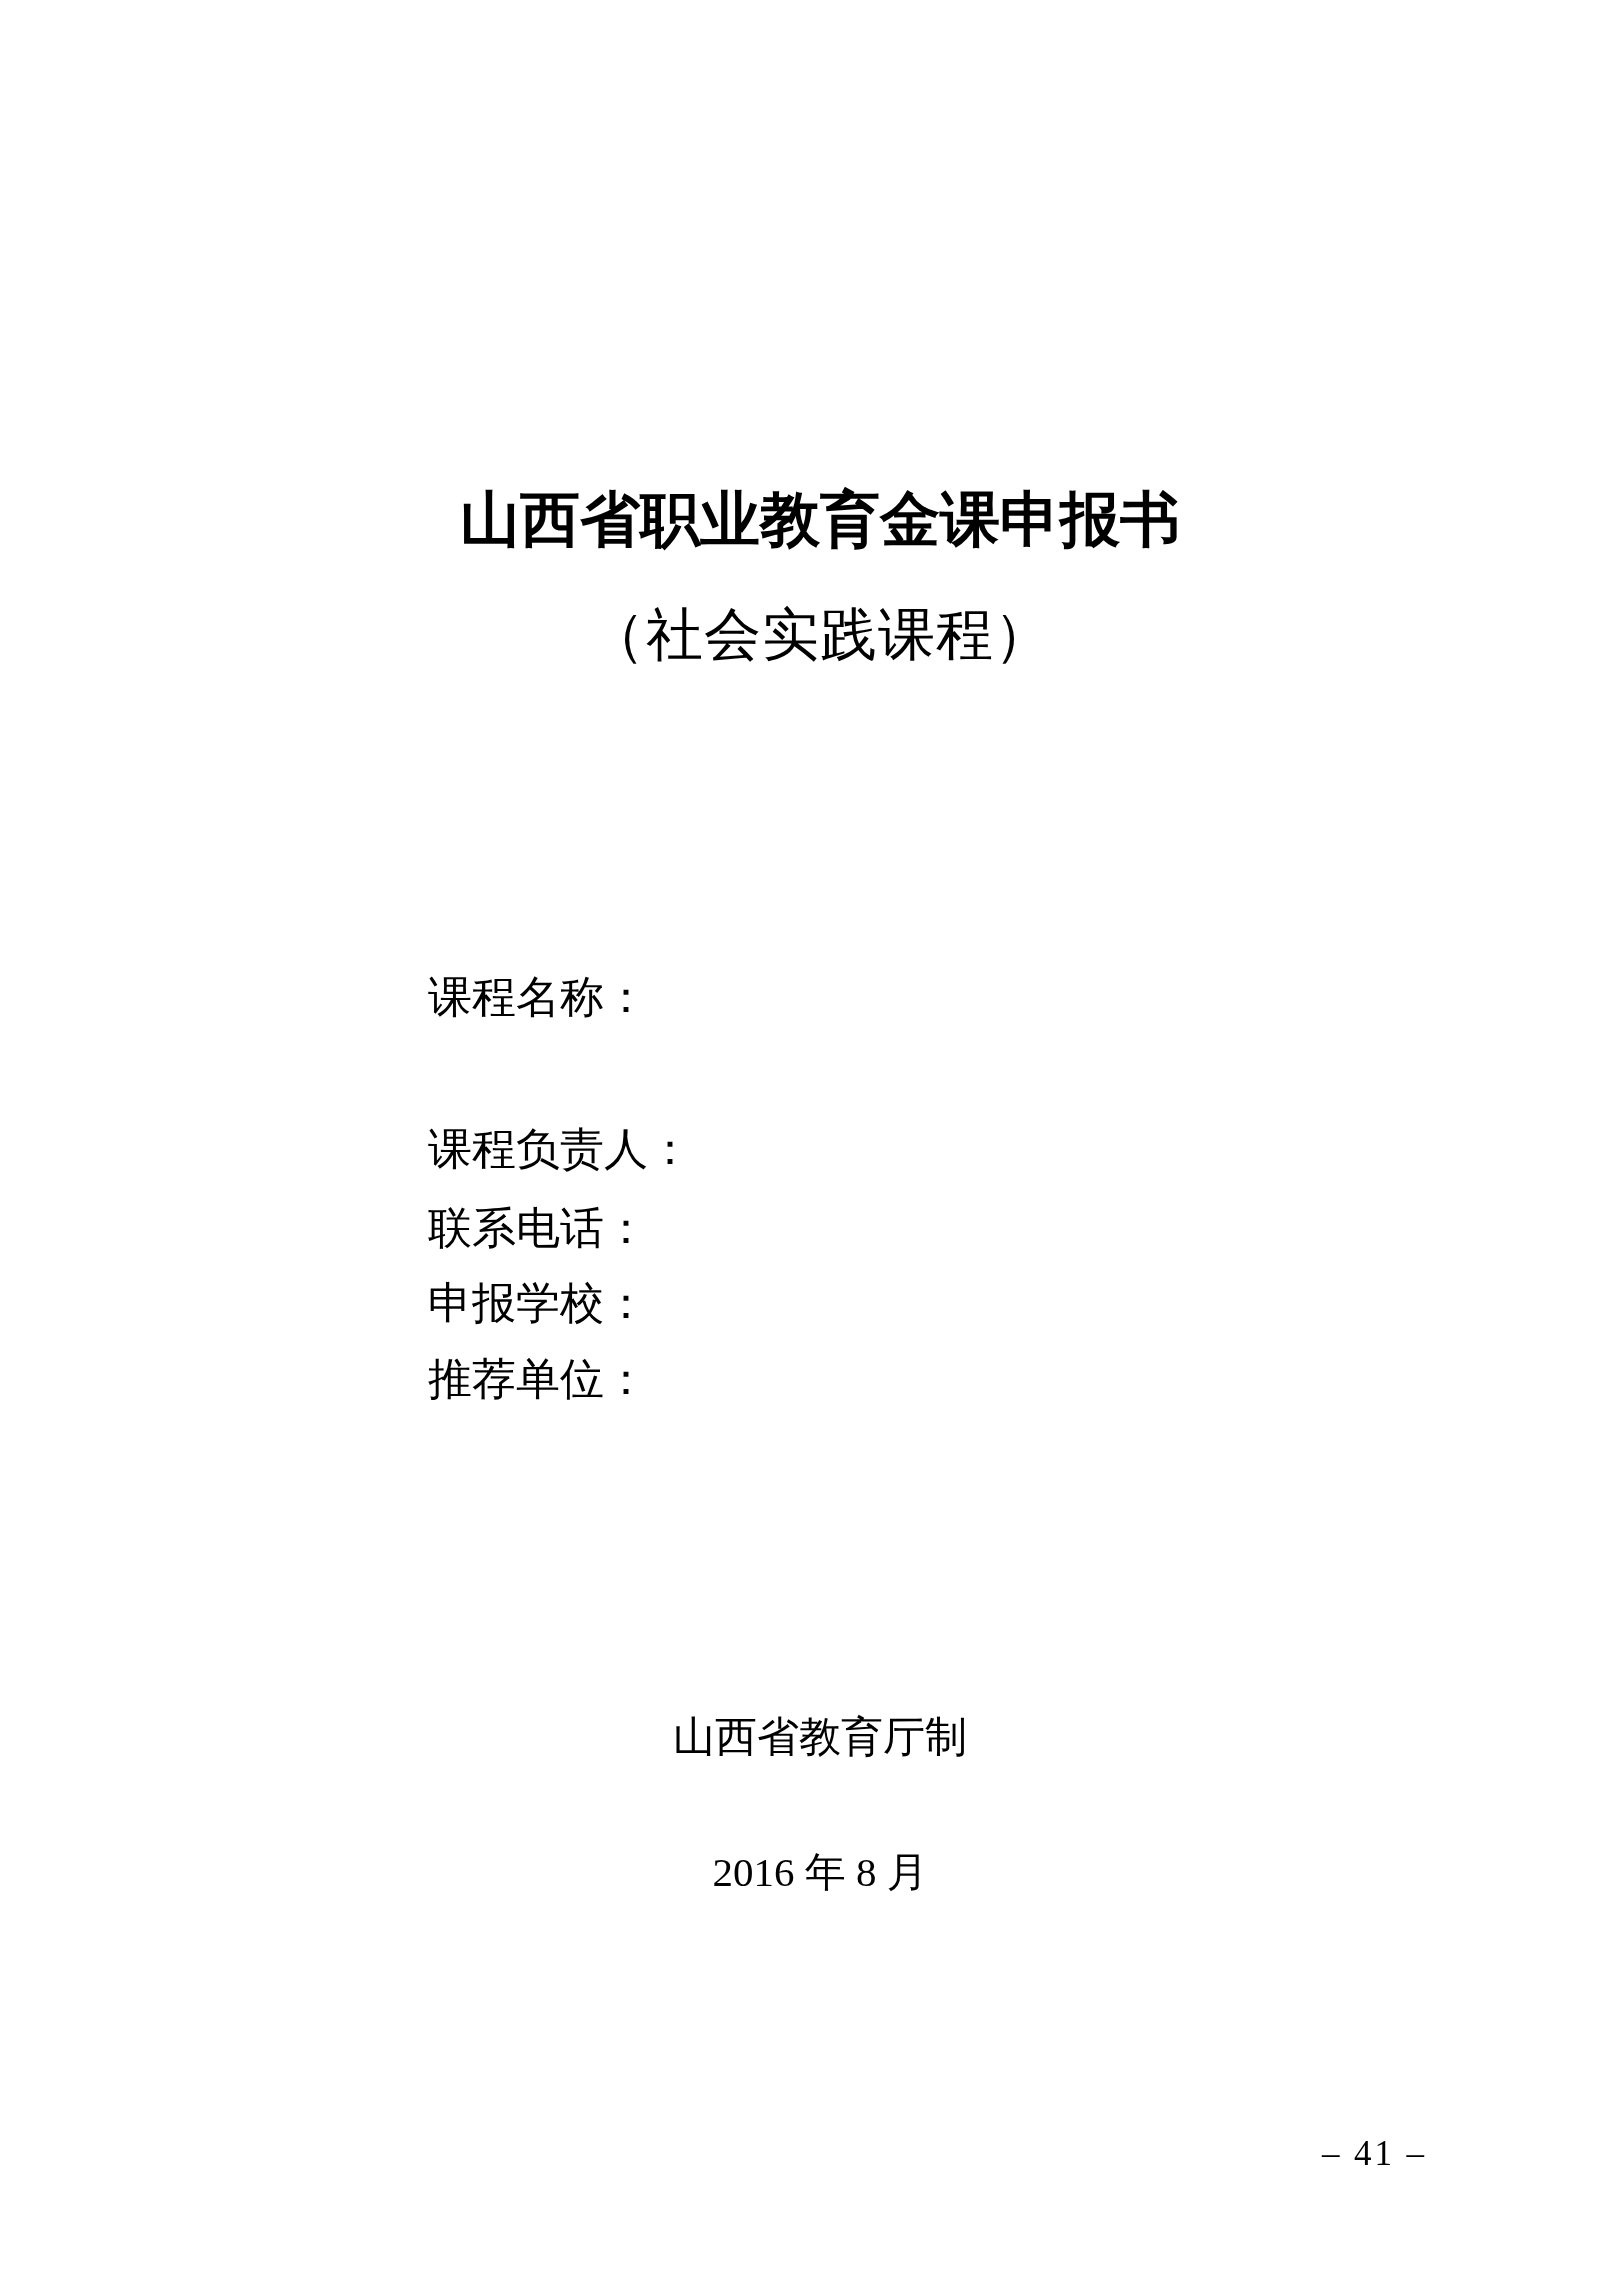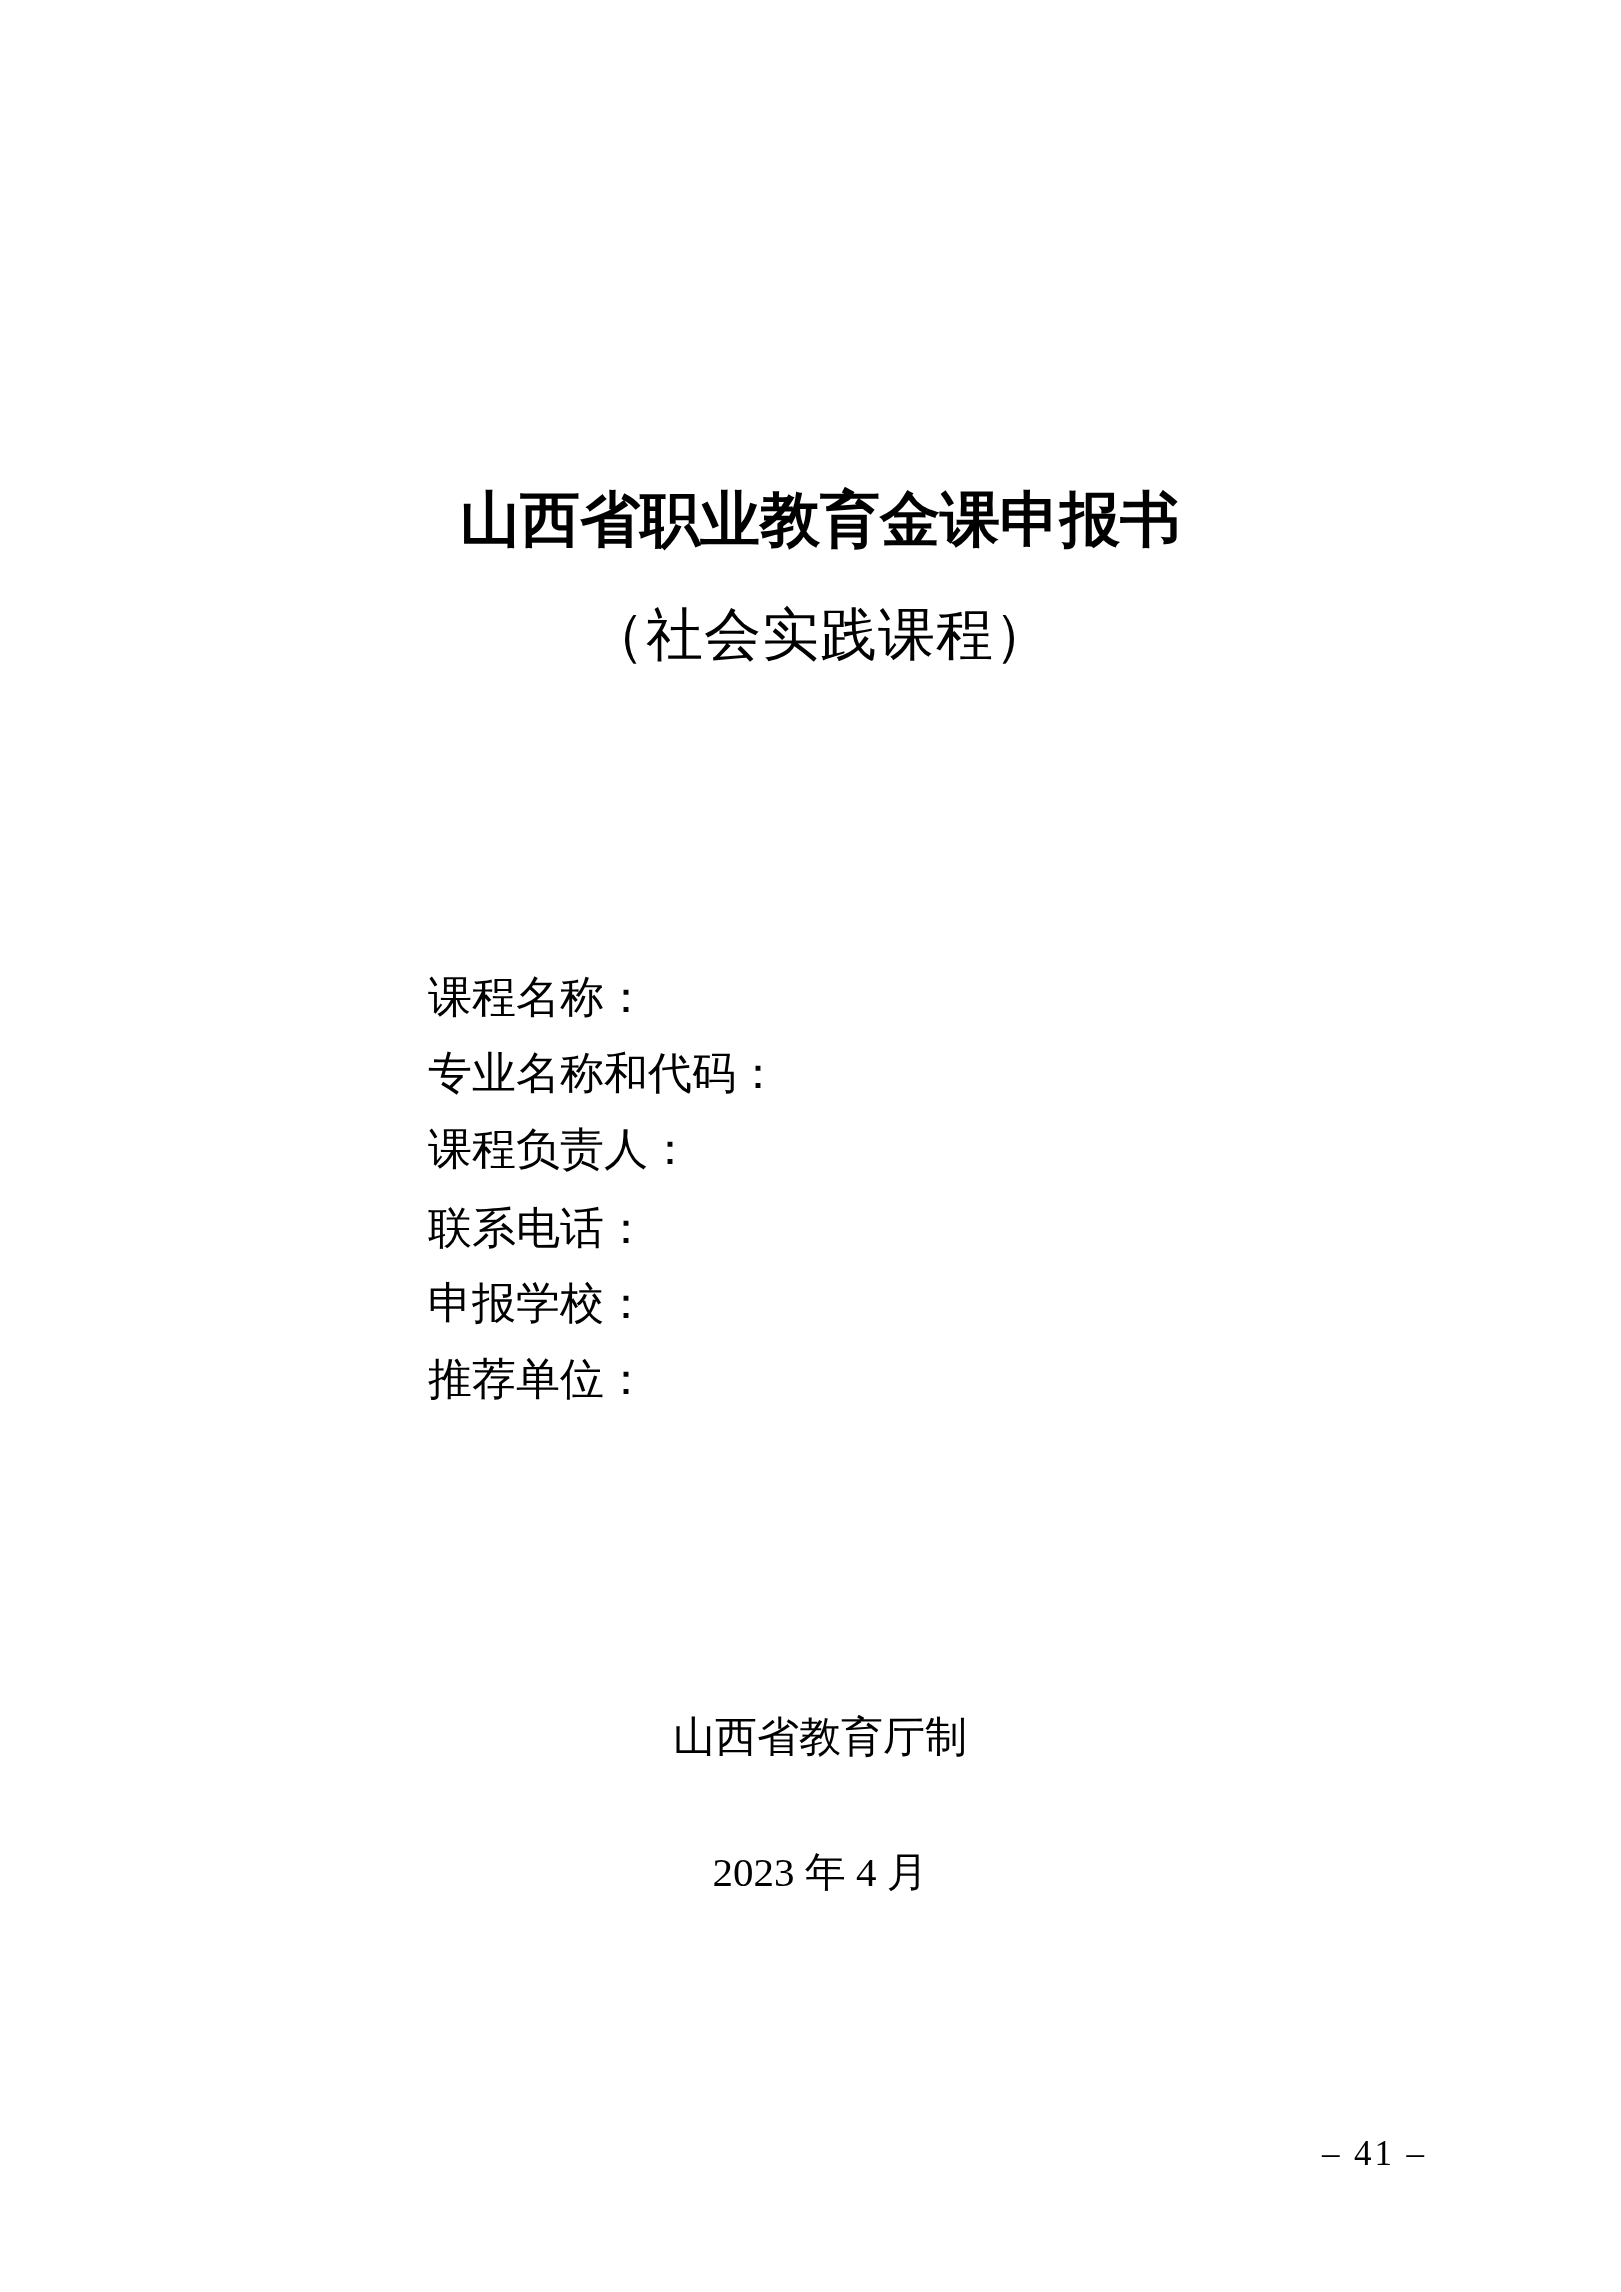--- a/index.html
+++ b/index.html
@@ -84,41 +84,38 @@
 <div class="page">
 
   <div class="centered doc-title">山西省职业教育金课申报书</div>
 
   <div class="centered doc-subtitle">（社会实践课程）</div>
 
   <div class="field-row" style="top:975px">
     <span>课程名称：</span><span class="field-value"></span>
   </div>
 
-  <div class="field-row" style="top:1051px">
-    <span>专业名称和代码：</span><span class="field-value"></span>
-  </div>
 
   <div class="field-row" style="top:1127px">
     <span>课程负责人：</span><span class="field-value"></span>
   </div>
 
   <div class="field-row" style="top:1206px">
     <span>联系电话：</span><span class="field-value"></span>
   </div>
 
   <div class="field-row" style="top:1357px">
     <span>推荐单位：</span><span class="field-value"></span>
   </div>
 
   <div class="field-row" style="top:1281px">
     <span>申报学校：</span><span class="field-value"></span>
   </div>
 
 
   <div class="centered footer-issuer">山西省教育厅制</div>
 
-  <div class="centered footer-date">2023 年 4 月</div>
+  <div class="centered footer-date">2016 年 8 月</div>
 
   <div class="page-number">– 41 –</div>
 
 </div>
 
 
 </body></html>

